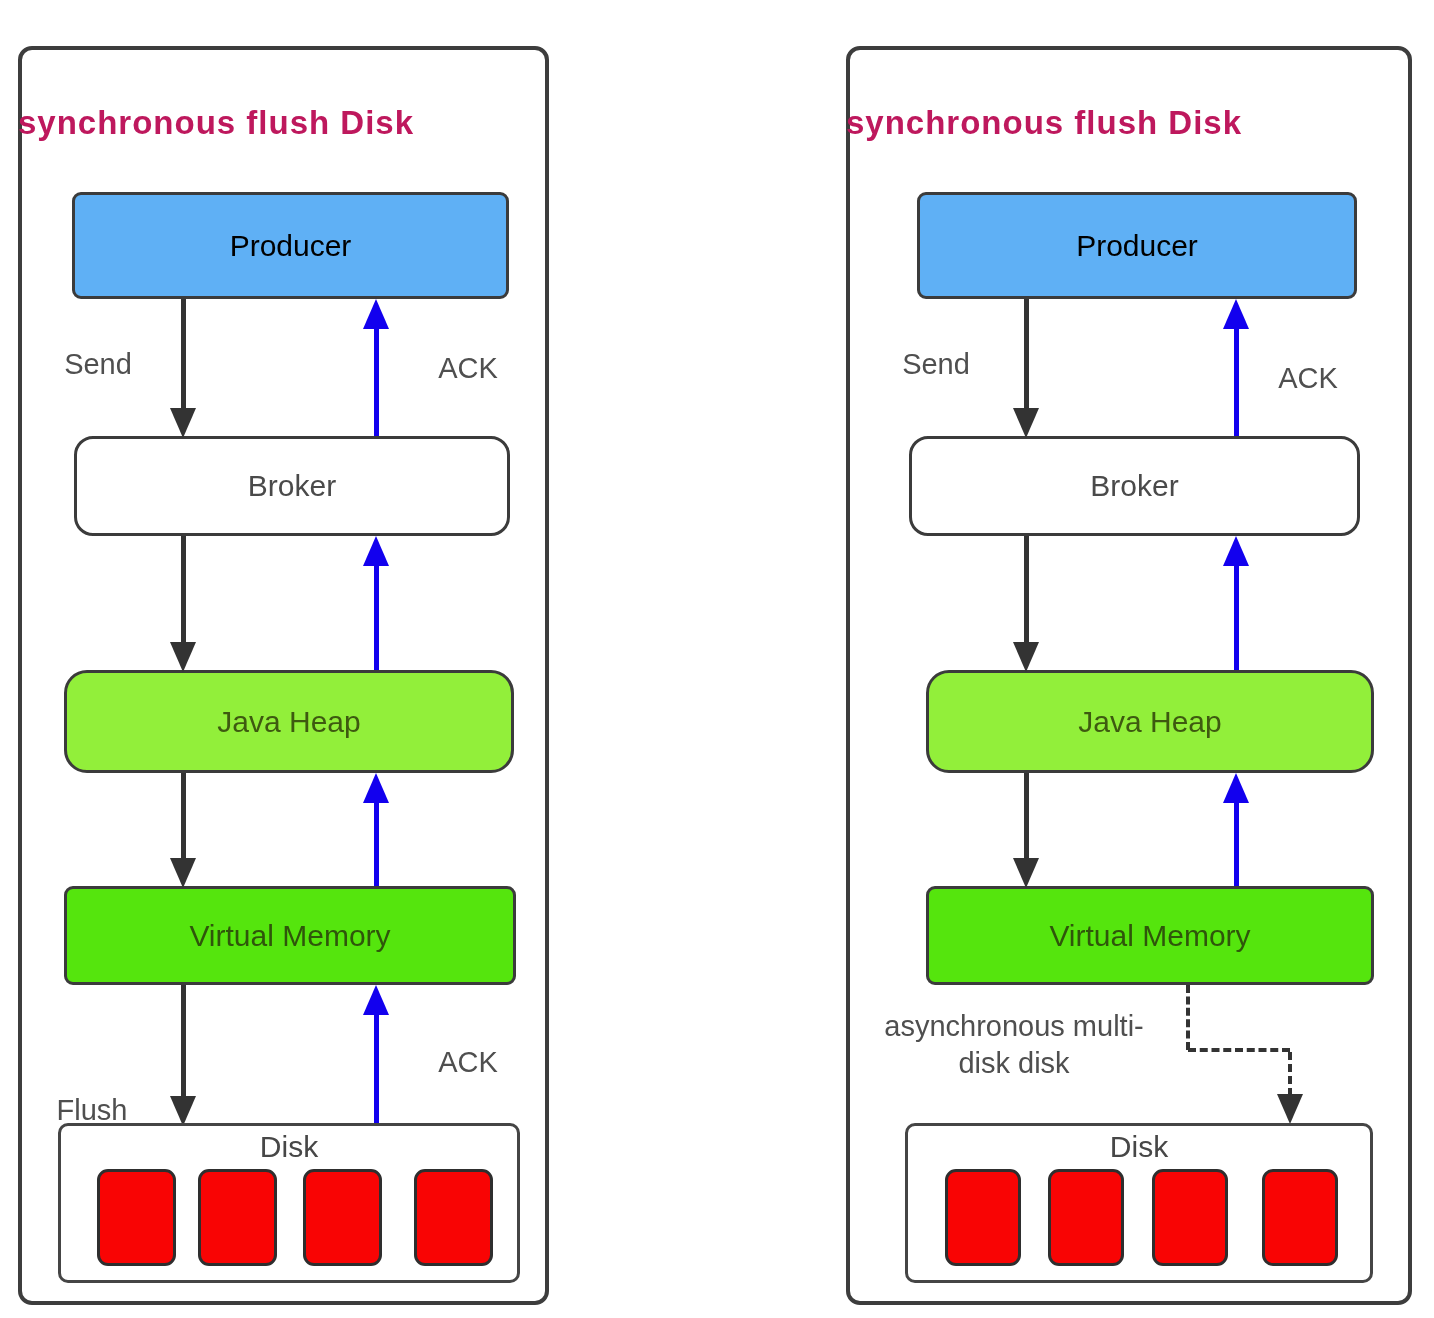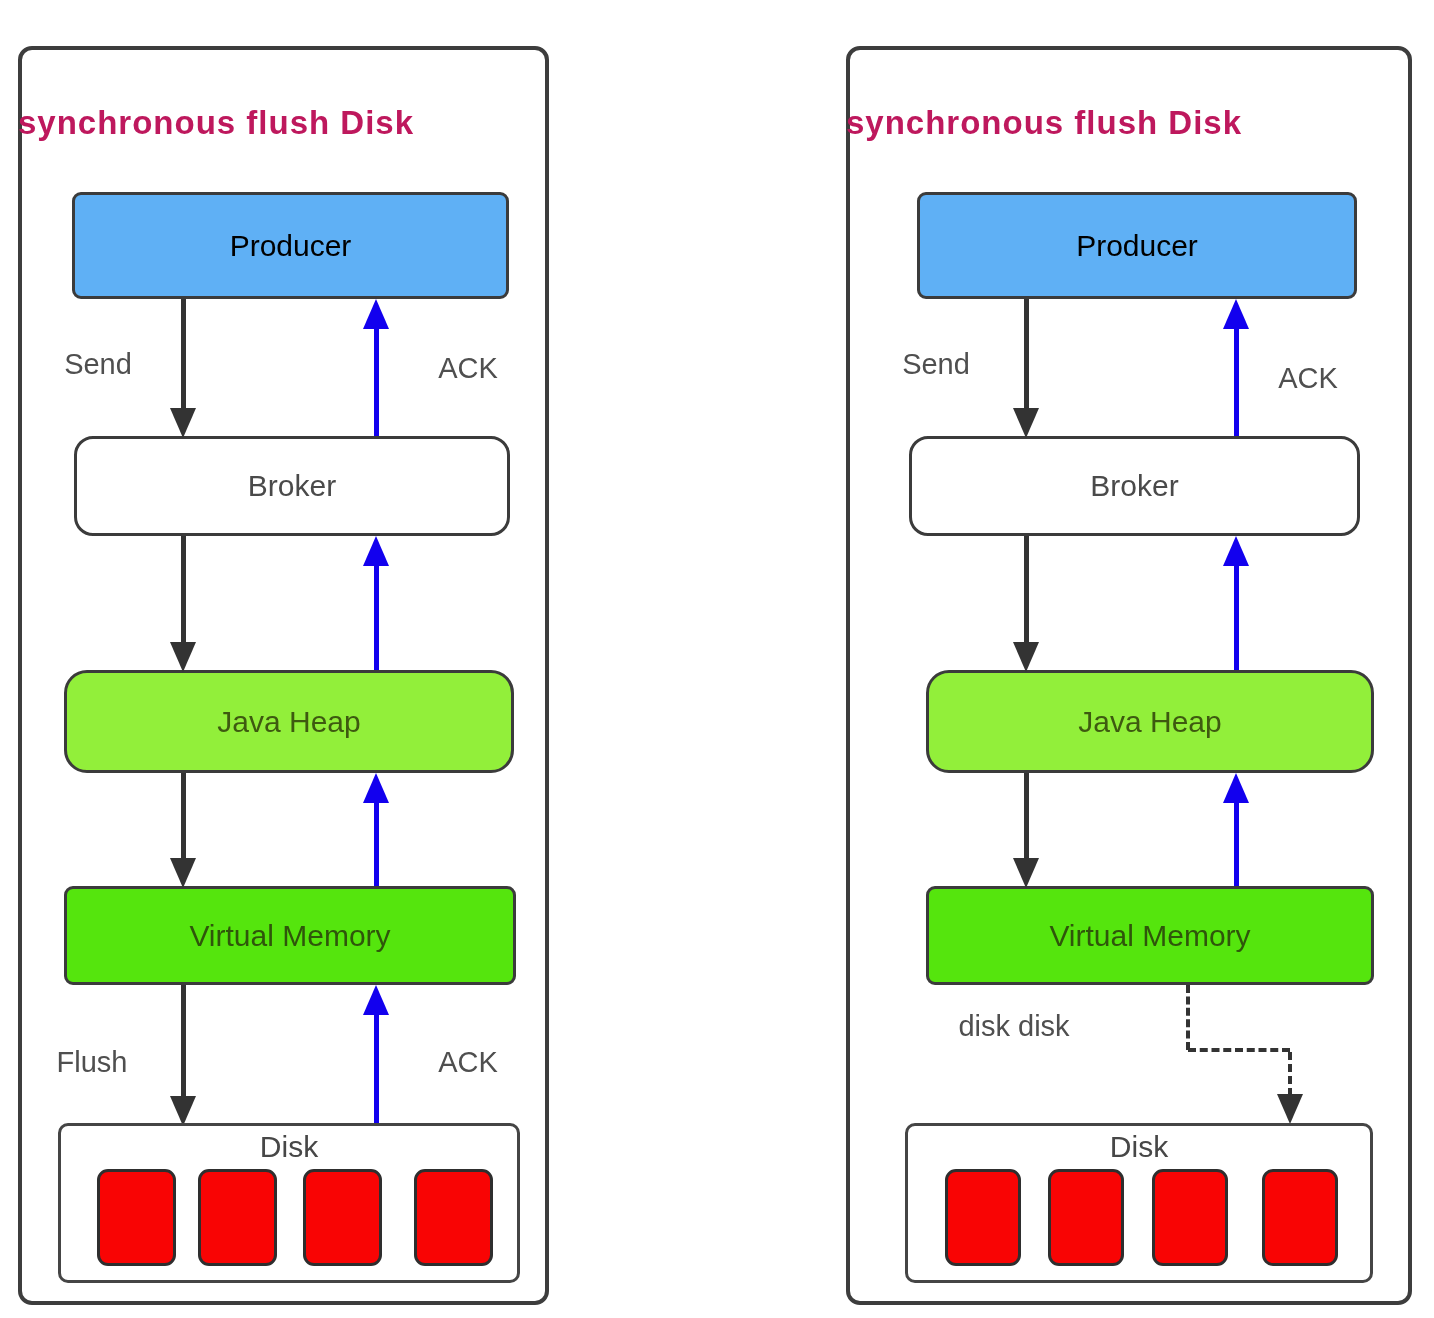--- a/index.html
+++ b/index.html
@@ -70,21 +70,21 @@
 <div class="abs ack-line" style="left:374px;top:562px;height:108px;"></div>
 
 <div class="abs ack-head" style="left:363px;top:773px;"></div>
 <div class="abs ack-line" style="left:374px;top:799px;height:87px;"></div>
 
 <div class="abs ack-head" style="left:363px;top:985px;"></div>
 <div class="abs ack-line" style="left:374px;top:1011px;height:112px;"></div>
 
 <div class="abs edge-label" style="left:56px;top:348px;width:84px;">Send</div>
 <div class="abs edge-label" style="left:426px;top:352px;width:84px;">ACK</div>
-<div class="abs edge-label" style="left:50px;top:1046px;width:84px;">Flush</div>
+<div class="abs edge-label" style="left:50px;top:1094px;width:84px;">Flush</div>
 <div class="abs edge-label" style="left:426px;top:1046px;width:84px;">ACK</div>
 
 <div class="abs disk" style="left:58px;top:1123px;width:462px;height:160px;"></div>
 <div class="abs disk-title" style="left:58px;top:1130px;width:462px;">Disk</div>
 <div class="abs disk-block" style="left:97px;top:1169px;width:79px;height:97px;"></div>
 <div class="abs disk-block" style="left:198px;top:1169px;width:79px;height:97px;"></div>
 <div class="abs disk-block" style="left:303px;top:1169px;width:79px;height:97px;"></div>
 <div class="abs disk-block" style="left:414px;top:1169px;width:79px;height:97px;"></div>
 
 <div class="abs panel" style="left:846px;top:46px;width:566px;height:1259px;"></div>
@@ -122,20 +122,21 @@
 <div class="abs ack-head" style="left:1223px;top:536px;"></div>
 <div class="abs ack-line" style="left:1234px;top:562px;height:108px;"></div>
 
 <div class="abs ack-head" style="left:1223px;top:773px;"></div>
 <div class="abs ack-line" style="left:1234px;top:799px;height:87px;"></div>
 
 <div class="abs edge-label" style="left:894px;top:348px;width:84px;">Send</div>
 <div class="abs edge-label" style="left:1266px;top:362px;width:84px;">ACK</div>
 
 <div class="abs note" style="left:858px;top:1008px;width:312px;">
+  <div>asynchronous multi-</div>
   <div>disk disk</div>
 </div>
 
 <div class="abs dash-v" style="left:1186px;top:985px;height:65px;"></div>
 <div class="abs dash-h" style="left:1188px;top:1048px;width:102px;"></div>
 <div class="abs dash-v" style="left:1288px;top:1052px;height:44px;"></div>
 <div class="abs flow-head" style="left:1277px;top:1094px;"></div>
 
 <div class="abs disk" style="left:905px;top:1123px;width:468px;height:160px;"></div>
 <div class="abs disk-title" style="left:905px;top:1130px;width:468px;">Disk</div>

